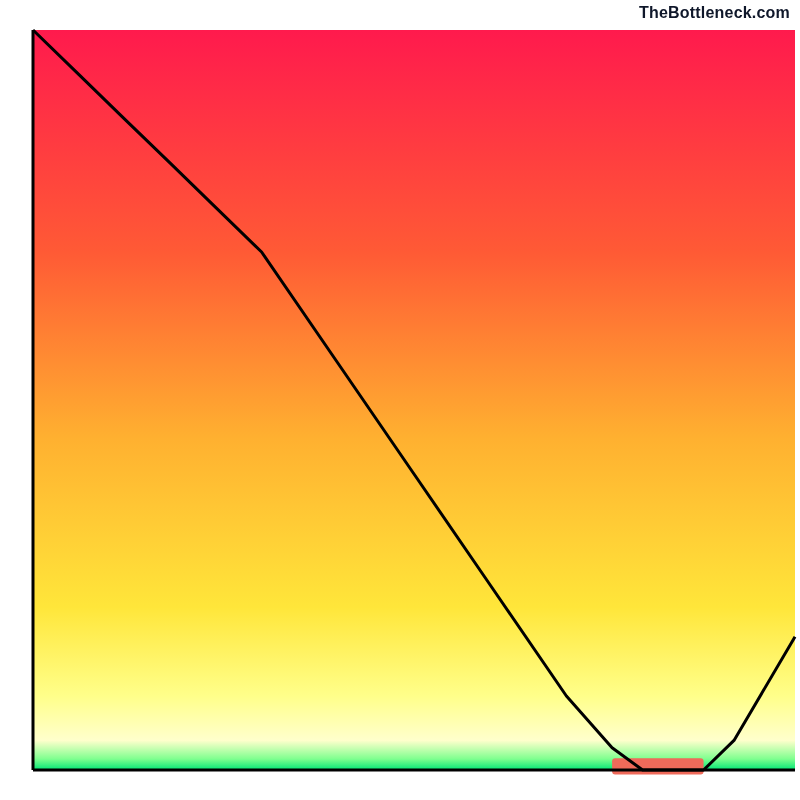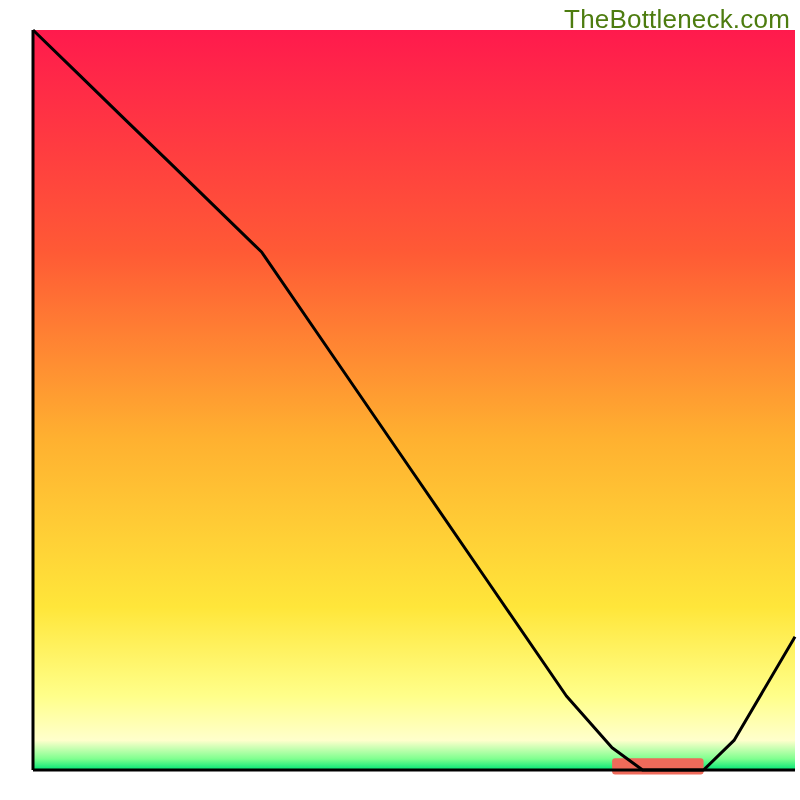--- a/index.html
+++ b/index.html
@@ -12,23 +12,23 @@
   }
   .container {
     position: relative;
     width: 800px;
     height: 800px;
   }
   .watermark {
     position: absolute;
     top: 4px;
     right: 10px;
-    font-size: 26px;
-    font-weight: 400;
-    color: #4d7c0f;
+    font-size: 16px;
+    font-weight: 700;
+    color: #0f172a;
     letter-spacing: 0.2px;
   }
   svg.chart {
     position: absolute;
     top: 0;
     left: 0;
   }
 </style>
 </head>
 <body>

